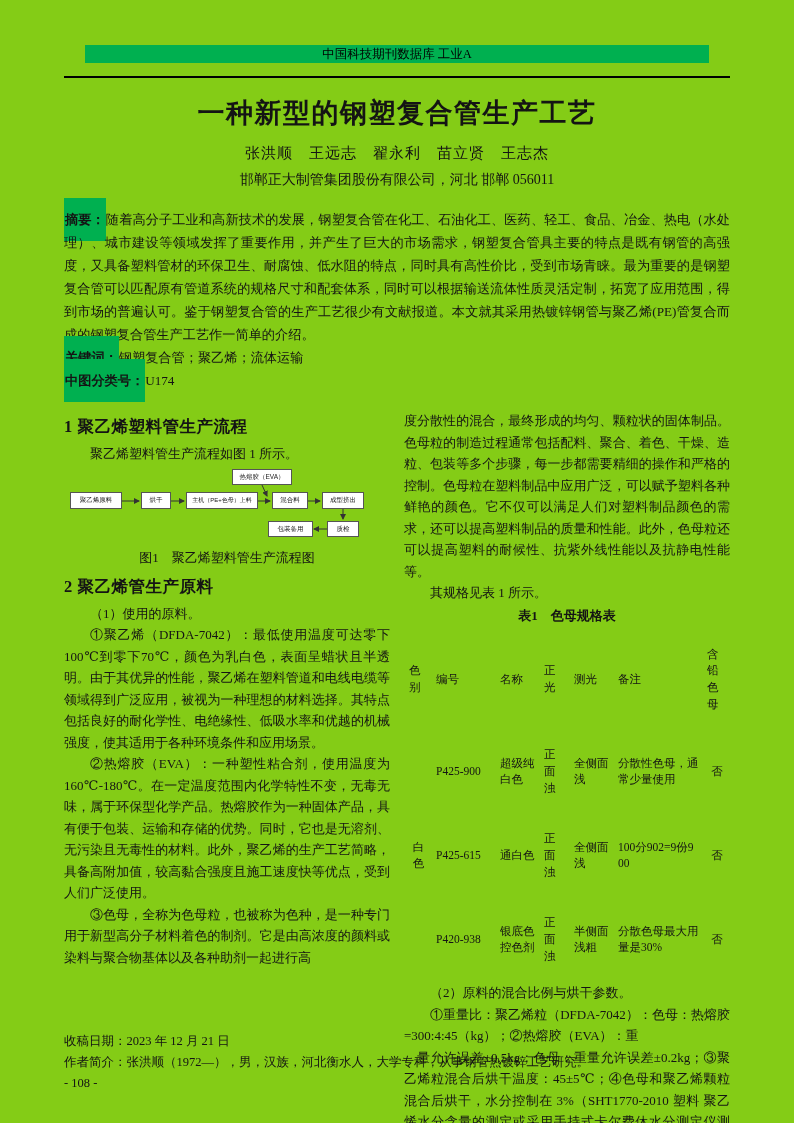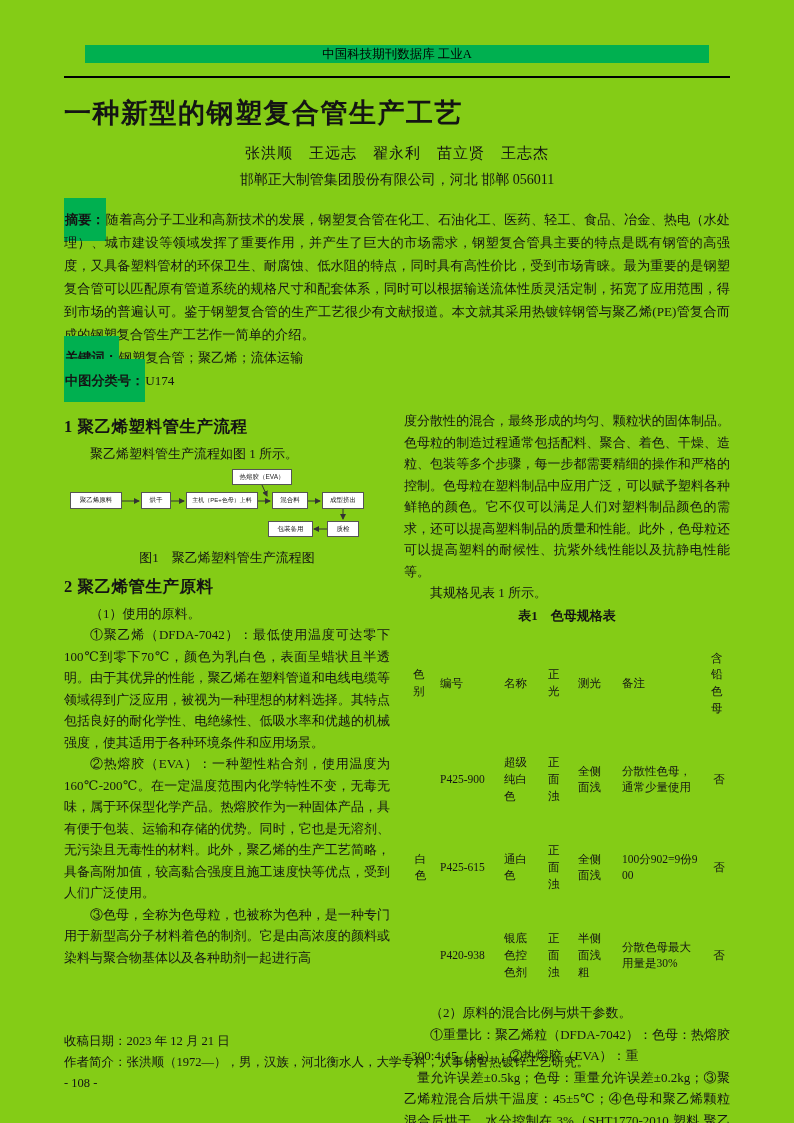--- a/index.html
+++ b/index.html
@@ -19,21 +19,21 @@
   .db-banner{
     margin:0 21px;
     background:var(--hl);
     height:18px;line-height:18px;
     text-align:center;
     font-size:12.5px;
     color:#000;
   }
   .header-rule{border-bottom:2px solid #000;margin-top:13px;}
   
-  .title{margin-top:17px;text-align:left;font-size:27px;font-weight:bold;letter-spacing:1.5px;}
+  .title{margin-top:17px;text-align:center;font-size:27px;font-weight:bold;letter-spacing:1.5px;}
   .authors{margin-top:13px;text-align:center;font-size:15px;letter-spacing:1px;}
   .affiliation{margin-top:8px;text-align:center;font-size:14px;}
   
   .abstract{margin:19px 0 0 0;font-size:13.2px;line-height:23px;text-align:justify;}
   .hl-label{font-weight:bold;background:var(--hl);padding:14px 1px;}
   .meta-line{margin:0;font-size:13.2px;line-height:23px;}
   
   .columns{display:flex;gap:14px;margin-top:18px;}
   .col{width:326px;box-sizing:border-box;}
   .sec-heading{font-size:16.5px;font-weight:bold;margin:6px 0 5px 0;letter-spacing:.5px;}
@@ -50,21 +50,21 @@
     font-size:6.5px;line-height:1.15;text-align:center;color:#222;
     font-family:"Liberation Sans","DejaVu Sans",sans-serif;
   }
   .fc-host{font-size:6px;}
   svg.arrows{position:absolute;left:0;top:0;width:326px;height:78px;}
   .fig-caption{font-size:13px;font-weight:normal;text-align:center;margin:3px 0 7px 0;}
   
   .table-caption{font-size:13px;font-weight:bold;text-align:center;margin:3px 0 3px 0;}
   table.spec{border-collapse:collapse;width:100%;table-layout:fixed;font-size:11.5px;line-height:1.45;}
   table.spec th,table.spec td{
-    border:6px solid #84cc16;padding:16px 3px;vertical-align:middle;
+    border:2px solid #84cc16;padding:16px 3px;vertical-align:middle;
     font-weight:normal;text-align:left;word-break:break-all;
   }
   table.spec .ctr{text-align:center;}
   .below-table{margin-top:5px;}
   
   .footer{position:absolute;left:64px;right:64px;top:1031px;font-size:12.5px;line-height:21px;}
   .footer p{margin:0;}
   .page-number{margin-top:2px;font-size:12.5px;}
 </style>
 </head>
@@ -111,21 +111,21 @@
         <div class="fc-box" style="left:208px;top:24px;width:36px;height:17px;">混合料</div>
         <div class="fc-box" style="left:258px;top:24px;width:42px;height:17px;">成型挤出</div>
         <div class="fc-box" style="left:263px;top:53px;width:32px;height:16px;">质检</div>
         <div class="fc-box" style="left:204px;top:53px;width:45px;height:16px;">包装备用</div>
       </div>
       <div class="fig-caption">图1　聚乙烯塑料管生产流程图</div>
 
       <div class="sec-heading second">2 聚乙烯管生产原料</div>
       <p class="body">（1）使用的原料。</p>
       <p class="body">①聚乙烯（DFDA-7042）：最低使用温度可达零下100℃到零下70℃，颜色为乳白色，表面呈蜡状且半透明。由于其优异的性能，聚乙烯在塑料管道和电线电缆等领域得到广泛应用，被视为一种理想的材料选择。其特点包括良好的耐化学性、电绝缘性、低吸水率和优越的机械强度，使其适用于各种环境条件和应用场景。</p>
-      <p class="body">②热熔胶（EVA）：一种塑性粘合剂，使用温度为160℃-200℃。在一定温度范围内化学特性不变，无毒无味，属于环保型化学产品。热熔胶作为一种固体产品，具有便于包装、运输和存储的优势。同时，它也是无溶剂、无污染且无毒性的材料。此外，聚乙烯的生产工艺简略，具备高附加值，较高黏合强度且施工速度快等优点，受到人们广泛使用。</p>
+      <p class="body">②热熔胶（EVA）：一种塑性粘合剂，使用温度为160℃-180℃。在一定温度范围内化学特性不变，无毒无味，属于环保型化学产品。热熔胶作为一种固体产品，具有便于包装、运输和存储的优势。同时，它也是无溶剂、无污染且无毒性的材料。此外，聚乙烯的生产工艺简略，具备高附加值，较高黏合强度且施工速度快等优点，受到人们广泛使用。</p>
       <p class="body">③色母，全称为色母粒，也被称为色种，是一种专门用于新型高分子材料着色的制剂。它是由高浓度的颜料或染料与聚合物基体以及各种助剂一起进行高</p>
     </div>
 
     <div class="col">
       <p class="body noindent">度分散性的混合，最终形成的均匀、颗粒状的固体制品。色母粒的制造过程通常包括配料、聚合、着色、干燥、造粒、包装等多个步骤，每一步都需要精细的操作和严格的控制。色母粒在塑料制品中应用广泛，可以赋予塑料各种鲜艳的颜色。它不仅可以满足人们对塑料制品颜色的需求，还可以提高塑料制品的质量和性能。此外，色母粒还可以提高塑料的耐候性、抗紫外线性能以及抗静电性能等。</p>
       <p class="body">其规格见表 1 所示。</p>
 
       <div class="table-caption">表1　色母规格表</div>
       <table class="spec">
         <colgroup>

